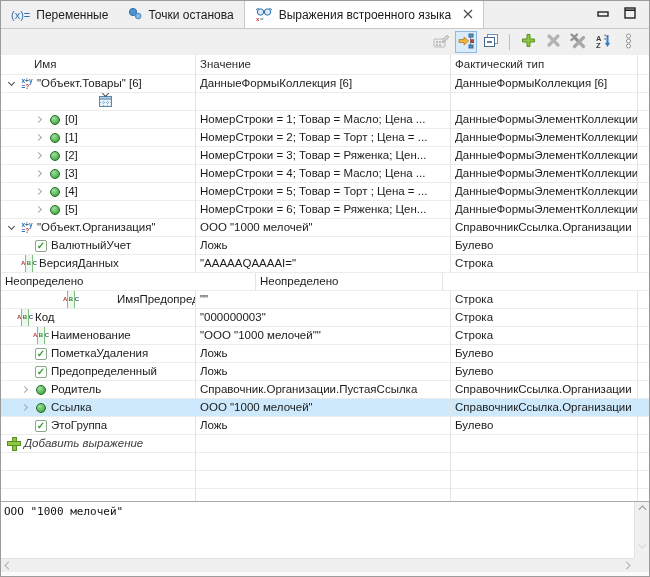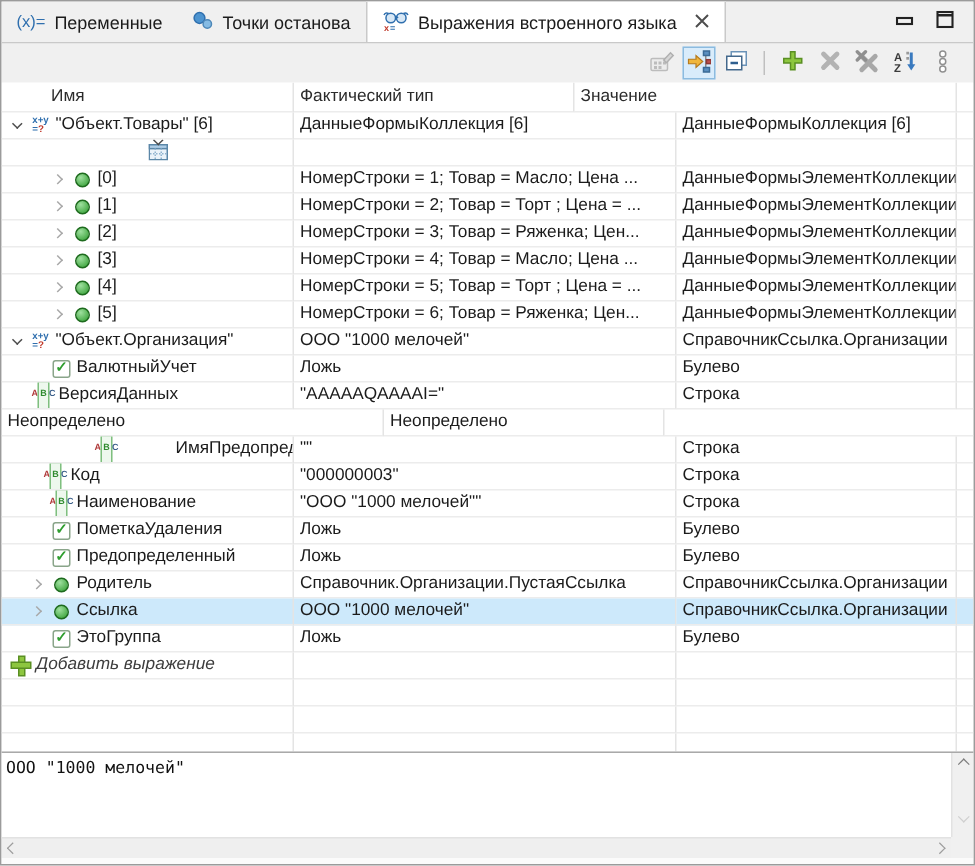--- a/index.html
+++ b/index.html
@@ -220,22 +220,22 @@
           <circle cx="4.5" cy="8" r="2" fill="#ffffff" stroke="#909090"></circle>
           <circle cx="4.5" cy="13" r="2" fill="#ffffff" stroke="#909090"></circle>
         </svg>
       </span>
     </div>
   </div>
 
   <div class="grid">
     <div class="grow ghead">
       <div class="cell c1">Имя</div>
+      <div class="cell c2">Значение</div>
       <div class="cell c3">Фактический тип</div>
-      <div class="cell c2">Значение</div>
       <div class="cell c4"></div>
     </div>
     <div id="rows">
         <div class="grow">
           <div class="cell c1 name-cell" style="padding-left: 4px;">
             <span class="chev expanded">
               <i></i>
             </span>
             <span class="ricon">
               <span class="ico-formula">
@@ -413,21 +413,21 @@
                 <span class="c">C</span>
               </span>
             </span>
             <span class="rlabel">ИмяПредопределенныхД</span>
           </div>
           <div class="cell c2">""</div>
           <div class="cell c3">Строка</div>
           <div class="cell c4"></div>
         </div>
         <div class="grow">
-          <div class="cell c1 name-cell" style="padding-left: 14px;">
+          <div class="cell c1 name-cell" style="padding-left: 2px;">
             <span class="chev"></span>
             <span class="ricon">
               <span class="abc">
                 <span class="a">A</span>
                 <span class="b">B</span>
                 <span class="c">C</span>
               </span>
             </span>
             <span class="rlabel">Код</span>
           </div>

